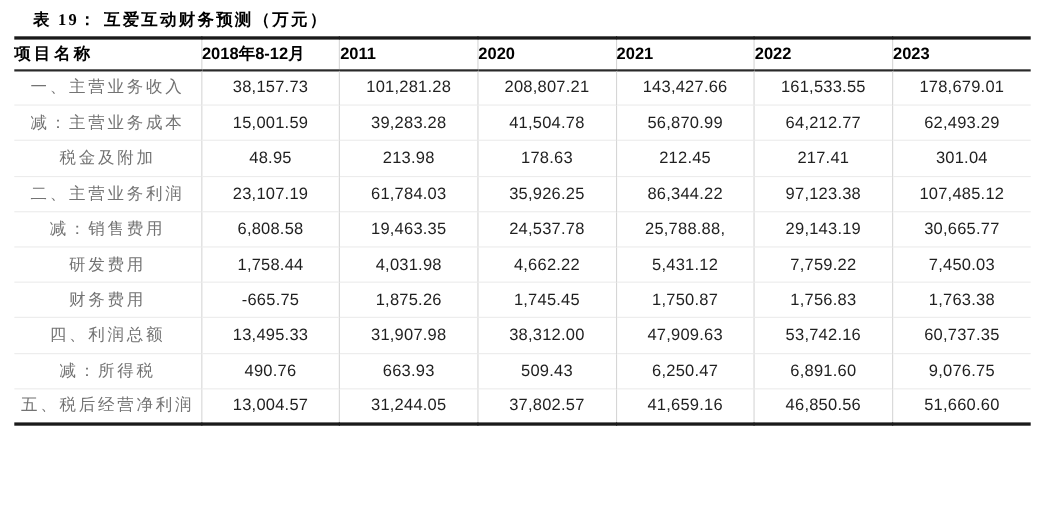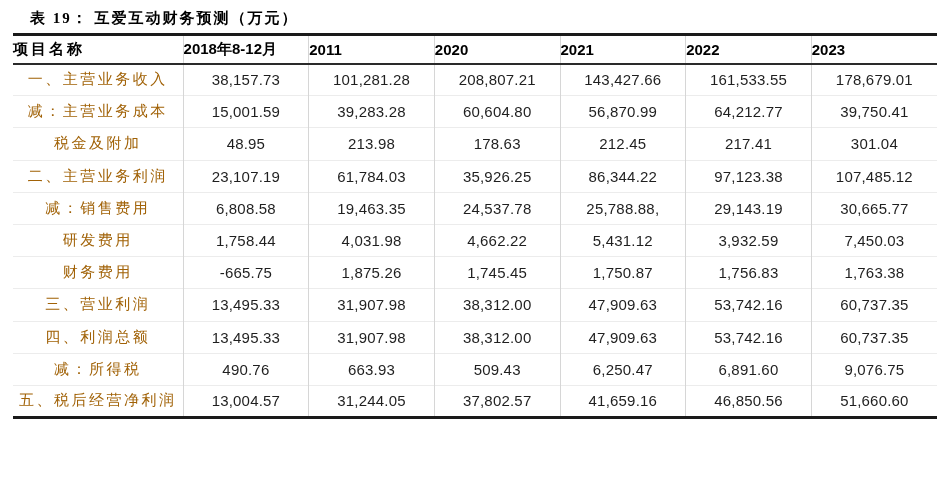--- a/index.html
+++ b/index.html
@@ -56,21 +56,21 @@
     font-size: 15px;
     text-align: center;
     vertical-align: middle;
     color: #1f1f1f;
     white-space: nowrap;
   }
   .fin tbody tr + tr td { border-top: 1px solid #ececec; }
   .fin td.label {
     font-family: "Liberation Serif", "DejaVu Serif", serif;
     letter-spacing: 2.5px;
-    color: #a16207;
+    color: #737373;
     margin-top: 16px;
   }
   .fin td.num { letter-spacing: 0.2px; }
 
   .source-note {
     position: absolute;
     left: 30px; top: 482px;
     font-family: "Liberation Serif", "DejaVu Serif", serif;
     font-size: 12.5px;
     letter-spacing: 1.5px;
@@ -113,24 +113,24 @@
           <td class="num">101,281.28</td>
           <td class="num">208,807.21</td>
           <td class="num">143,427.66</td>
           <td class="num">161,533.55</td>
           <td class="num">178,679.01</td>
         </tr>
         <tr>
           <td class="label">减：主营业务成本</td>
           <td class="num">15,001.59</td>
           <td class="num">39,283.28</td>
-          <td class="num">60,604.80</td>
+          <td class="num">41,504.78</td>
           <td class="num">56,870.99</td>
           <td class="num">64,212.77</td>
-          <td class="num">39,750.41</td>
+          <td class="num">62,493.29</td>
         </tr>
         <tr>
           <td class="label">税金及附加</td>
           <td class="num">48.95</td>
           <td class="num">213.98</td>
           <td class="num">178.63</td>
           <td class="num">212.45</td>
           <td class="num">217.41</td>
           <td class="num">301.04</td>
         </tr>
@@ -151,42 +151,33 @@
           <td class="num">25,788.88,</td>
           <td class="num">29,143.19</td>
           <td class="num">30,665.77</td>
         </tr>
         <tr>
           <td class="label">研发费用</td>
           <td class="num">1,758.44</td>
           <td class="num">4,031.98</td>
           <td class="num">4,662.22</td>
           <td class="num">5,431.12</td>
-          <td class="num">3,932.59</td>
+          <td class="num">7,759.22</td>
           <td class="num">7,450.03</td>
         </tr>
         <tr>
           <td class="label">财务费用</td>
           <td class="num">-665.75</td>
           <td class="num">1,875.26</td>
           <td class="num">1,745.45</td>
           <td class="num">1,750.87</td>
           <td class="num">1,756.83</td>
           <td class="num">1,763.38</td>
         </tr>
         <tr>
-          <td class="label">三、营业利润</td>
-          <td class="num">13,495.33</td>
-          <td class="num">31,907.98</td>
-          <td class="num">38,312.00</td>
-          <td class="num">47,909.63</td>
-          <td class="num">53,742.16</td>
-          <td class="num">60,737.35</td>
-        </tr>
-        <tr>
           <td class="label">四、利润总额</td>
           <td class="num">13,495.33</td>
           <td class="num">31,907.98</td>
           <td class="num">38,312.00</td>
           <td class="num">47,909.63</td>
           <td class="num">53,742.16</td>
           <td class="num">60,737.35</td>
         </tr>
         <tr>
           <td class="label">减：所得税</td>

